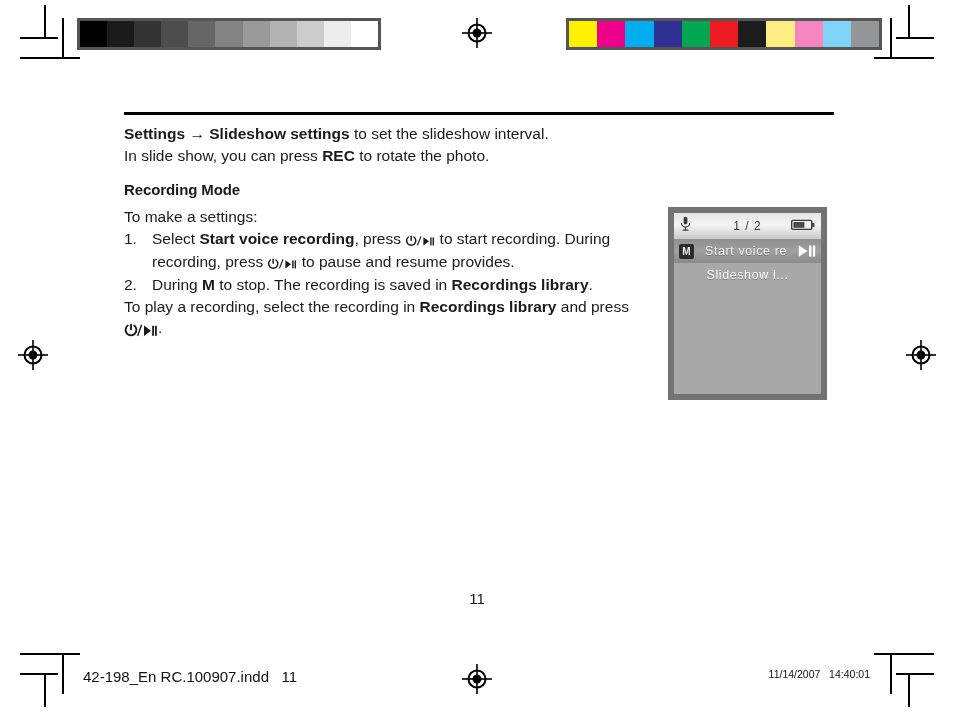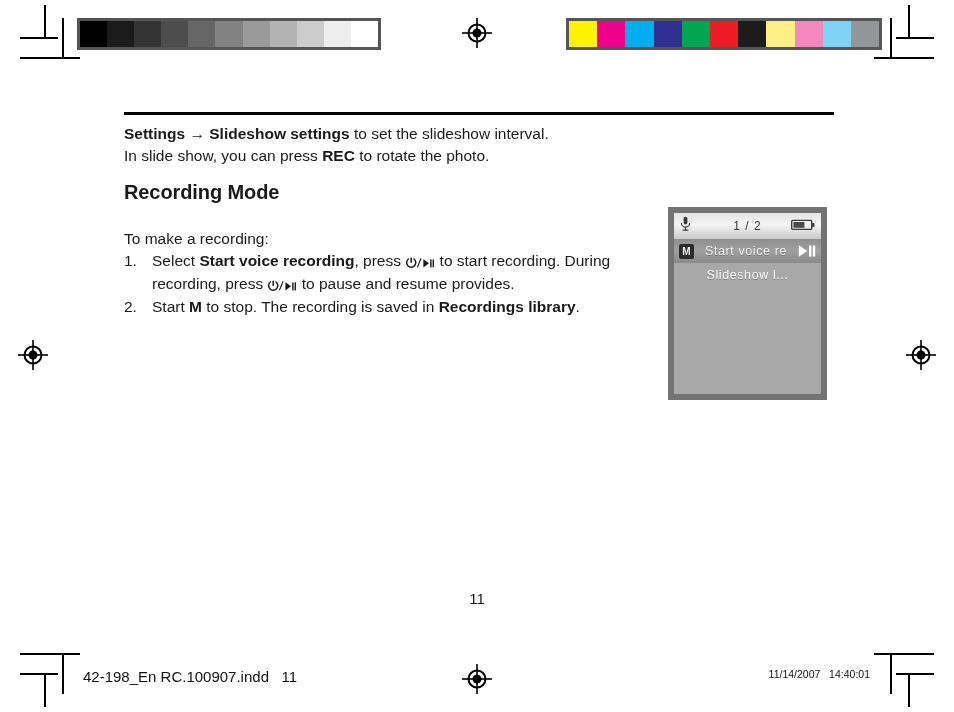--- a/index.html
+++ b/index.html
@@ -48,23 +48,23 @@
   }
   .para {
     font-size: 15.5px;
     line-height: 21.5px;
     color: #1a1a1a;
     margin: 0;
     max-width: 710px;
   }
   .para b, .bold { font-weight: bold; }
   h2.section-title {
-    font-size: 20px;
+    font-size: 15px;
     font-weight: bold;
-    margin: 15px 0 24px 0;
+    margin: 15px 0 8px 0;
     letter-spacing: -0.1px;
   }
   .body-col { width: 528px; }
   .wide-col { width: 700px; }
 
   ol.steps {
     margin: 0;
     padding: 0;
     list-style: none;
   }
@@ -275,21 +275,21 @@
 
   <p class="para wide-col">
     <b>Settings</b><b> → </b><b>Slideshow settings</b><span> to set the slideshow interval.</span><br>
     <span>In slide show, you can press </span><b>REC</b><span> to rotate the photo.</span>
   </p>
 
   <h2 class="section-title">Recording Mode</h2>
 
   <div class="body-col">
 
-    <p class="para">To make a recording:</p>
+    <p class="para">To make a settings:</p>
 
     <ol class="steps">
       <li>
         <span class="num">1.</span><span>Select </span><b>Start voice recording</b><span>, press </span><span class="pp-glyph"><svg width="30" height="13" viewBox="0 0 30 13">
               <g fill="#1a1a1a">
                 <path d="M6.2 1.2 v4.0" stroke="#1a1a1a" stroke-width="1.5" fill="none" stroke-linecap="round"></path>
                 <path d="M3.4 2.0 A4.6 4.6 0 1 0 9.0 2.0" stroke="#1a1a1a" stroke-width="1.5" fill="none" stroke-linecap="round"></path>
                 <path d="M12.4 10.4 L16.0 1.4" stroke="#1a1a1a" stroke-width="1.2"></path>
                 <path d="M18.4 2.2 L24.0 6.3 L18.4 10.4 Z"></path>
                 <rect x="25.2" y="2.4" width="1.4" height="8"></rect>
@@ -300,25 +300,37 @@
                 <path d="M6.2 1.2 v4.0" stroke="#1a1a1a" stroke-width="1.5" fill="none" stroke-linecap="round"></path>
                 <path d="M3.4 2.0 A4.6 4.6 0 1 0 9.0 2.0" stroke="#1a1a1a" stroke-width="1.5" fill="none" stroke-linecap="round"></path>
                 <path d="M12.4 10.4 L16.0 1.4" stroke="#1a1a1a" stroke-width="1.2"></path>
                 <path d="M18.4 2.2 L24.0 6.3 L18.4 10.4 Z"></path>
                 <rect x="25.2" y="2.4" width="1.4" height="8"></rect>
                 <rect x="27.6" y="2.4" width="1.4" height="8"></rect>
               </g>
             </svg></span><span> to pause and resume provides.</span>
       </li>
       <li>
-        <span class="num">2.</span><span>Start </span><b>M</b><span> to stop. The recording is saved in </span><b>Recordings library</b><span>.</span>
+        <span class="num">2.</span><span>During </span><b>M</b><span> to stop. The recording is saved in </span><b>Recordings library</b><span>.</span>
       </li>
     </ol>
   </div>
 
+  <p class="para body-col" style="width:520px;">
+    <span>To play a recording, select the recording in </span><b>Recordings library</b><span> and press </span><span class="pp-glyph"><svg width="34" height="16" viewBox="0 0 34 16">
+          <g fill="#1a1a1a">
+            <path d="M7.0 1.6 v4.6" stroke="#1a1a1a" stroke-width="1.9" fill="none" stroke-linecap="round"></path>
+            <path d="M3.8 2.6 A5.4 5.4 0 1 0 10.2 2.6" stroke="#1a1a1a" stroke-width="1.9" fill="none" stroke-linecap="round"></path>
+            <path d="M13.6 13.0 L17.6 1.8" stroke="#1a1a1a" stroke-width="1.4"></path>
+            <path d="M20.0 2.6 L27.0 7.8 L20.0 13.0 Z"></path>
+            <rect x="28.2" y="2.8" width="1.8" height="10"></rect>
+            <rect x="31.0" y="2.8" width="1.8" height="10"></rect>
+          </g>
+        </svg></span><span>.</span>
+  </p>
 
 
 </div>
 
 <div class="device-figure">
   <div class="dev-statusbar">
     <span>
       <svg width="11" height="16" viewBox="0 0 11 16">
         <rect x="3.6" y="0.8" width="3.8" height="7.6" rx="1.9" fill="#3a3a3a"></rect>
         <path d="M1.4 7.0 a4.1 4.1 0 0 0 8.2 0" fill="none" stroke="#3a3a3a" stroke-width="1.2"></path>

